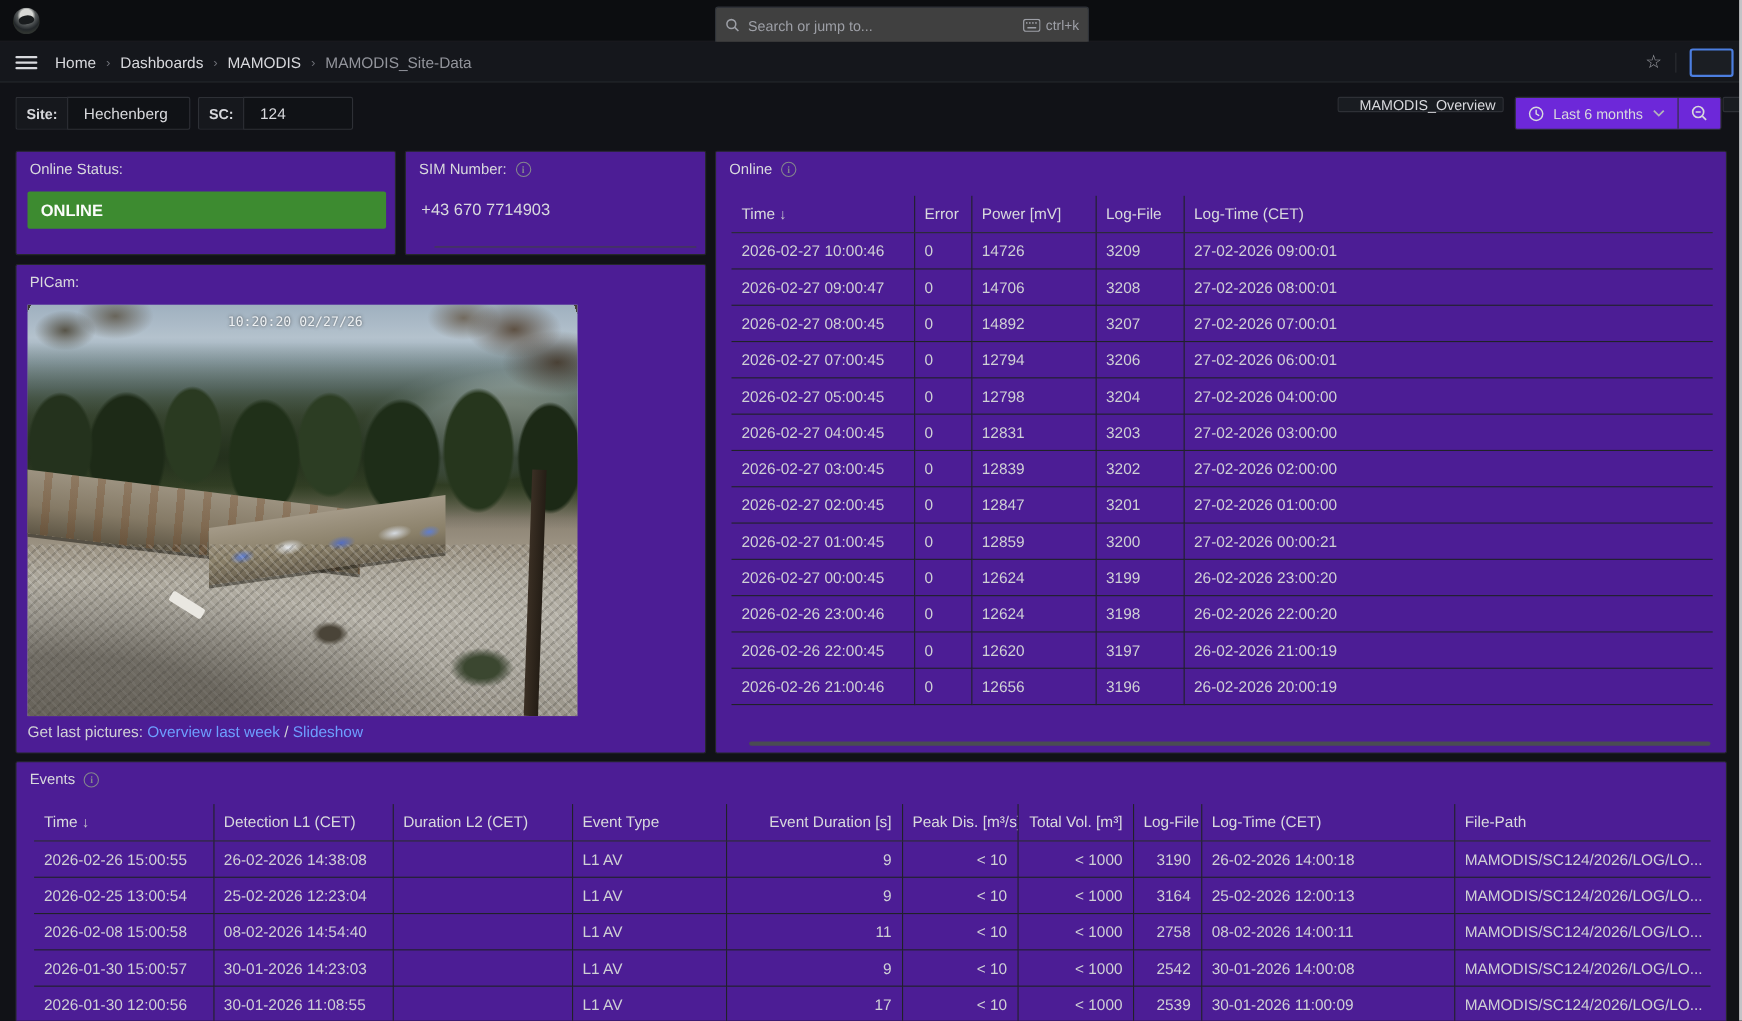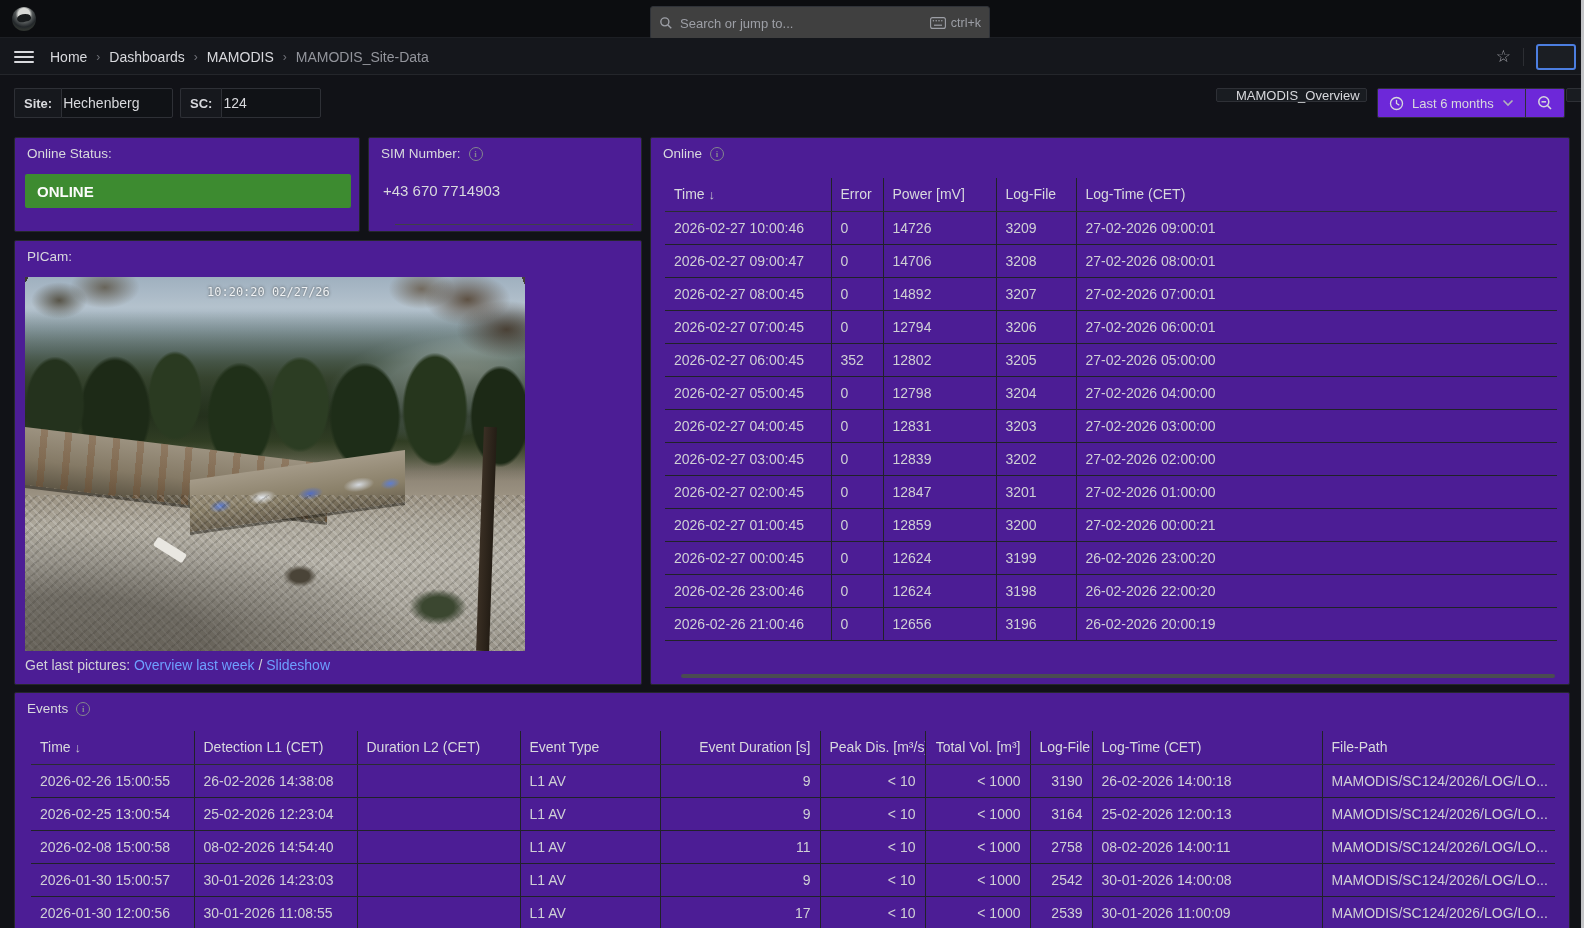--- a/index.html
+++ b/index.html
@@ -49,21 +49,21 @@
   }
   
   .toolbar { position:absolute; left:0; top:75px; width:1584px; height:52px; }
   .vargroup { position:absolute; top:13px; height:30px; display:flex; }
   .vargroup .vlabel {
     background:#16181d; border:1px solid #2e3036; border-right:none; border-radius:2px 0 0 2px;
     display:flex; align-items:center; padding:0 9px; font-size:13px; font-weight:700; color:#d8d9dd;
   }
   .vargroup .vvalue {
     background:#101216; border:1px solid #2e3036; border-radius:0 2px 2px 0;
-    display:flex; align-items:center; padding:0 1px; font-size:14px; color:#d8d9dd; cursor:pointer;
+    display:flex; align-items:center; padding:0 14px; font-size:14px; color:#d8d9dd; cursor:pointer;
   }
   .tool-btn {
     position:absolute; top:13px; height:14px; background:#191c21; border:1px solid #2e3036; border-radius:2px;
     display:flex; align-items:center; gap:8px; padding:0 11px; font-size:13px; font-weight:500; color:#d8d9dd; cursor:pointer;
   }
   .btn-group { position:absolute; top:13px; height:30px; display:flex; background:#6d28d9; border:1px solid #2e3036; border-radius:2px; }
   .btn-group .seg { display:flex; align-items:center; gap:8px; padding:0 11px; font-size:13px; font-weight:500; color:#d8d9dd; cursor:pointer; }
   .btn-group .seg + .seg { border-left:1px solid #2e3036; }
   
   .panel {
@@ -310,27 +310,20 @@
           <td>27-02-2026 07:00:01</td>
         </tr>
         <tr>
           <td>2026-02-27 07:00:45</td>
           <td>0</td>
           <td>12794</td>
           <td>3206</td>
           <td>27-02-2026 06:00:01</td>
         </tr>
         <tr>
-          <td>2026-02-27 06:00:45</td>
-          <td>352</td>
-          <td>12802</td>
-          <td>3205</td>
-          <td>27-02-2026 05:00:00</td>
-        </tr>
-        <tr>
           <td>2026-02-27 05:00:45</td>
           <td>0</td>
           <td>12798</td>
           <td>3204</td>
           <td>27-02-2026 04:00:00</td>
         </tr>
         <tr>
           <td>2026-02-27 04:00:45</td>
           <td>0</td>
           <td>12831</td>
@@ -364,20 +357,27 @@
           <td>12624</td>
           <td>3199</td>
           <td>26-02-2026 23:00:20</td>
         </tr>
         <tr>
           <td>2026-02-26 23:00:46</td>
           <td>0</td>
           <td>12624</td>
           <td>3198</td>
           <td>26-02-2026 22:00:20</td>
+        </tr>
+        <tr>
+          <td>2026-02-26 22:00:45</td>
+          <td>0</td>
+          <td>12620</td>
+          <td>3197</td>
+          <td>26-02-2026 21:00:19</td>
         </tr>
         <tr>
           <td>2026-02-26 21:00:46</td>
           <td>0</td>
           <td>12656</td>
           <td>3196</td>
           <td>26-02-2026 20:00:19</td>
         </tr>
       </tbody>
     </table>

